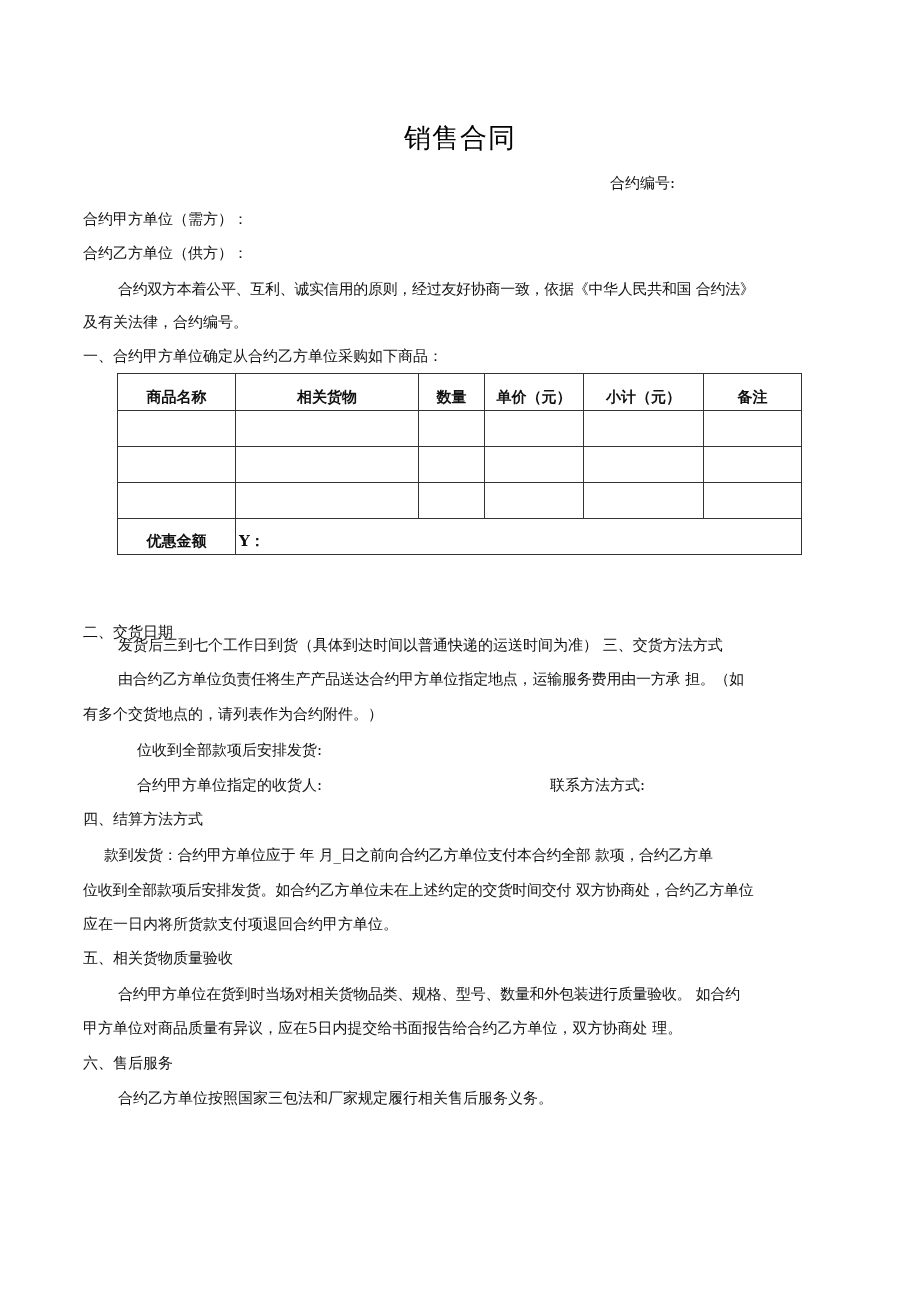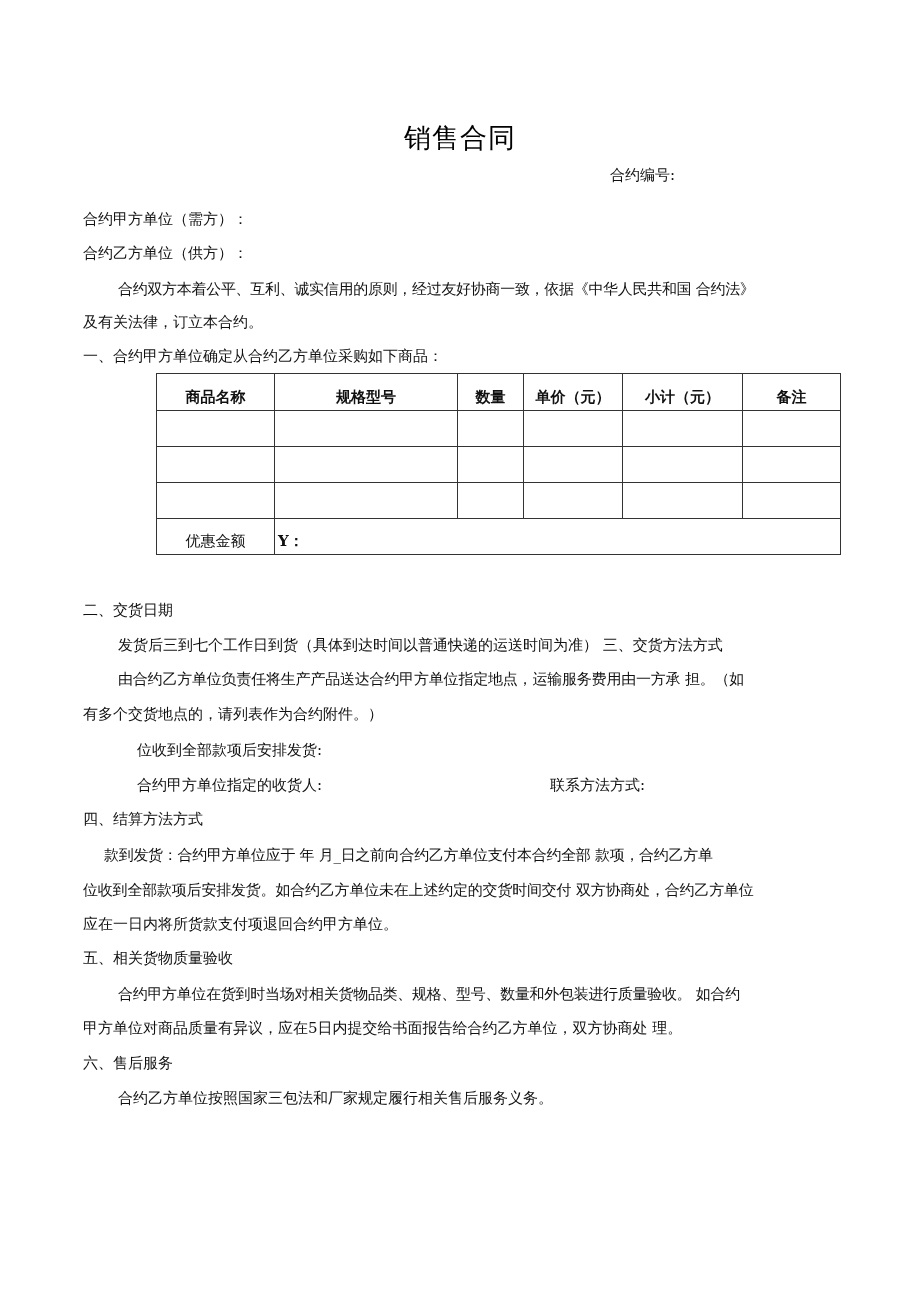--- a/index.html
+++ b/index.html
@@ -2,62 +2,62 @@
 <html><head>
 <meta charset="utf-8">
 <style>
   html, body { margin: 0; padding: 0; background: #ffffff; }
   body { width: 920px; height: 1301px; position: relative; overflow: hidden;
          font-family: "DejaVu Serif", "Liberation Serif", serif; color: #111; }
   .abs { position: absolute; white-space: nowrap; }
   .title { left: 0; width: 920px; top: 120px; text-align: center;
            font-family: "DejaVu Sans", "Liberation Sans", sans-serif;
            font-size: 27px; letter-spacing: 1px; color: #000; }
-  .contract-no { left: 610px; top: 166px; font-size: 15px; }
+  .contract-no { left: 610px; top: 174px; font-size: 15px; }
   .party { left: 83px; font-size: 15px; font-weight: normal;
            font-family: "DejaVu Sans", "Liberation Sans", sans-serif; }
   .p { font-size: 15px; line-height: 18px; }
   .heading { left: 83px; font-size: 15px; }
   table.goods { position: absolute; left: 117px; top: 373px; border-collapse: collapse;
-                font-size: 15px; margin-left: 39px; }
+                font-size: 15px; }
   table.goods td { border: 1px solid #333; padding: 0; height: 35px; vertical-align: bottom;
                    text-align: center; }
   table.goods td span { display: inline-block; padding-bottom: 3px; }
   table.goods tr.hdr td { height: 36px; font-weight: bold;
            font-family: "DejaVu Sans", "Liberation Sans", sans-serif; font-size: 15px; }
-  table.goods td.lbl { font-weight: normal; font-family: "DejaVu Sans", "Liberation Sans", sans-serif; }
+  table.goods td.lbl { font-weight: bold; font-family: "DejaVu Sans", "Liberation Sans", sans-serif; }
   table.goods td.val { text-align: left; padding-left: 3px; font-weight: bold; }
 </style>
 </head>
 <body>
 
 <div class="abs title">销售合同</div>
 <div class="abs contract-no">合约编号:</div>
 
 <div class="abs party" style="top:210px">合约甲方单位（需方）：</div>
 <div class="abs party" style="top:244px">合约乙方单位（供方）：</div>
 
 <div class="abs p" style="left:118px; top:280px; letter-spacing:-0.3px">合约双方本着公平、互利、诚实信用的原则，经过友好协商一致，依据《中华人民共和国 合约法》</div>
-<div class="abs p" style="left:83px; top:313px">及有关法律，订立本合约。</div>
+<div class="abs p" style="left:83px; top:313px">及有关法律，合约编号。</div>
 
 <div class="abs p" style="left:83px; top:347px">一、合约甲方单位确定从合约乙方单位采购如下商品：</div>
 
 <table class="goods">
   <colgroup>
     <col style="width:118px">
       <col style="width:183px">
       <col style="width:66px">
     <col style="width:99px">
       <col style="width:120px">
       <col style="width:98px">
   </colgroup>
   <tbody>
       <tr class="hdr">
     <td><span>商品名称</span></td>
-    <td><span>规格型号</span></td>
+    <td><span>相关货物</span></td>
     <td><span>数量</span></td>
     <td><span>单价（元）</span></td>
     <td><span>小计（元）</span></td>
     <td><span>备注</span></td>
   </tr>
   <tr>
     <td></td>
     <td></td>
     <td></td>
     <td></td>
@@ -80,21 +80,21 @@
     <td></td>
     <td></td>
   </tr>
   <tr>
     <td class="lbl"><span>优惠金额</span></td>
     <td class="val" colspan="5"><span>Y：</span></td>
   </tr>
 </tbody>
   </table>
 
-<div class="abs heading p" style="top:601px">二、交货日期</div>
+<div class="abs heading p" style="top:623px">二、交货日期</div>
 <div class="abs p" style="left:118px; top:636px">发货后三到七个工作日到货（具体到达时间以普通快递的运送时间为准） 三、交货方法方式</div>
 
 <div class="abs p" style="left:118px; top:670px; letter-spacing:-0.2px">由合约乙方单位负责任将生产产品送达合约甲方单位指定地点，运输服务费用由一方承 担。（如</div>
 <div class="abs p" style="left:83px; top:705px">有多个交货地点的，请列表作为合约附件。）</div>
 <div class="abs p" style="left:137px; top:741px">位收到全部款项后安排发货:</div>
 <div class="abs p" style="left:137px; top:776px">合约甲方单位指定的收货人:</div>
 <div class="abs p" style="left:550px; top:776px">联系方法方式:</div>
 
 <div class="abs heading p" style="top:810px">四、结算方法方式</div>
 <div class="abs p" style="left:104px; top:846px; letter-spacing:-0.3px">款到发货：合约甲方单位应于  年  月_日之前向合约乙方单位支付本合约全部  款项，合约乙方单</div>

